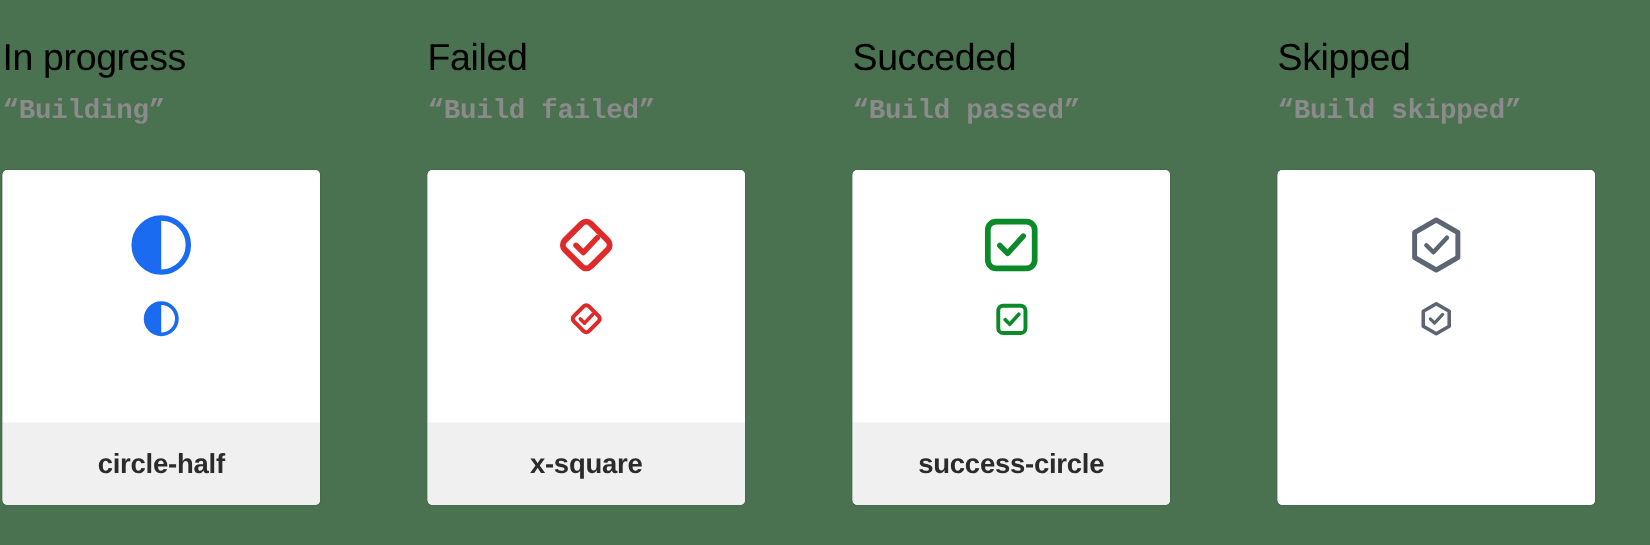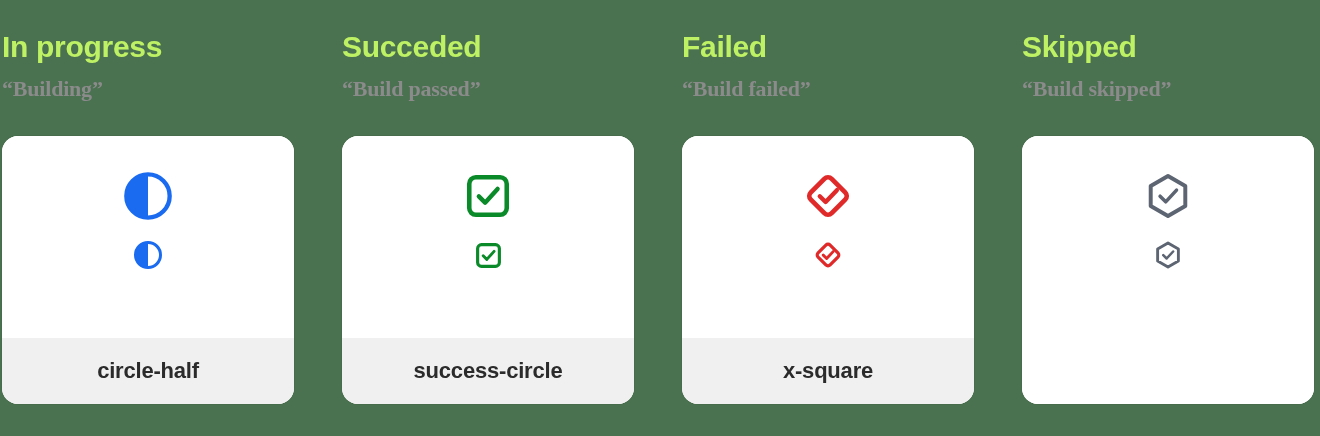--- a/index.html
+++ b/index.html
@@ -24,45 +24,45 @@
     position: relative;
     width: 340px;
   }
   .col-head {
     padding-left: 2px;
     padding-top: 32px;
   }
   .status-title {
     font-family: "Liberation Sans", sans-serif;
     font-size: 30px;
-    font-weight: 700;
-    color: #bef264;
+    font-weight: 400;
+    color: #000000;
     letter-spacing: -0.3px;
     line-height: 1;
     margin: 0;
     white-space: nowrap;
   }
   .status-sub {
-    font-family: Liberation Serif, serif;
+    font-family: Liberation Mono, monospace;
     font-size: 22px;
     font-weight: 700;
     color: #8b8b8b;
     letter-spacing: -0.2px;
     line-height: 1;
     margin: 16px 0 0 0;
     white-space: nowrap;
   }
   .card {
     position: absolute;
     left: 2px;
     top: 136px;
-    width: 292px;
+    width: 254px;
     height: 268px;
     background: #ffffff;
-    border-radius: 16px;
+    border-radius: 4px;
     overflow: hidden;
     display: flex;
     flex-direction: column;
     box-shadow: 0 0 0 1px rgba(0,0,0,0.04);
   }
   .card-body {
     flex: 1 1 auto;
     background: #ffffff;
     display: flex;
     flex-direction: column;
@@ -120,46 +120,20 @@
         </div>
       </div>
       <div class="card-footer">
         <span class="card-label">circle-half</span>
       </div>
     </div>
   </div>
 
   <div class="col">
     <div class="col-head">
-      <div class="status-title">Succeded</div>
-      <div class="status-sub">“Build passed”</div>
-    </div>
-    <div class="card">
-      <div class="card-body">
-        <div class="icon-big">
-          <svg width="50" height="50" viewBox="0 0 24 24" aria-hidden="true">
-            <rect x="3" y="3" width="18" height="18" rx="3.2" ry="3.2" fill="none" stroke="#0a8a28" stroke-width="2.2"></rect>
-            <path d="M7.6 12.2 L10.6 15.2 L16.6 8.6" fill="none" stroke="#0a8a28" stroke-width="2.1" stroke-linecap="round" stroke-linejoin="round"></path>
-          </svg>
-        </div>
-        <div class="icon-small">
-          <svg width="29" height="29" viewBox="0 0 24 24" aria-hidden="true">
-            <rect x="3" y="3" width="18" height="18" rx="3.2" ry="3.2" fill="none" stroke="#0a8a28" stroke-width="2.6"></rect>
-            <path d="M7.6 12.2 L10.6 15.2 L16.6 8.6" fill="none" stroke="#0a8a28" stroke-width="2.4" stroke-linecap="round" stroke-linejoin="round"></path>
-          </svg>
-        </div>
-      </div>
-      <div class="card-footer">
-        <span class="card-label">success-circle</span>
-      </div>
-    </div>
-  </div>
-
-  <div class="col">
-    <div class="col-head">
       <div class="status-title">Failed</div>
       <div class="status-sub">“Build failed”</div>
     </div>
     <div class="card">
       <div class="card-body">
         <div class="icon-big">
           <svg width="54" height="54" viewBox="0 0 24 24" aria-hidden="true">
             <g transform="rotate(45 12 12)">
               <rect x="5.2" y="5.2" width="13.6" height="13.6" rx="2.4" ry="2.4" fill="none" stroke="#e02a2a" stroke-width="2.2"></rect>
             </g>
@@ -176,20 +150,46 @@
         </div>
       </div>
       <div class="card-footer">
         <span class="card-label">x-square</span>
       </div>
     </div>
   </div>
 
   <div class="col">
     <div class="col-head">
+      <div class="status-title">Succeded</div>
+      <div class="status-sub">“Build passed”</div>
+    </div>
+    <div class="card">
+      <div class="card-body">
+        <div class="icon-big">
+          <svg width="50" height="50" viewBox="0 0 24 24" aria-hidden="true">
+            <rect x="3" y="3" width="18" height="18" rx="3.2" ry="3.2" fill="none" stroke="#0a8a28" stroke-width="2.2"></rect>
+            <path d="M7.6 12.2 L10.6 15.2 L16.6 8.6" fill="none" stroke="#0a8a28" stroke-width="2.1" stroke-linecap="round" stroke-linejoin="round"></path>
+          </svg>
+        </div>
+        <div class="icon-small">
+          <svg width="29" height="29" viewBox="0 0 24 24" aria-hidden="true">
+            <rect x="3" y="3" width="18" height="18" rx="3.2" ry="3.2" fill="none" stroke="#0a8a28" stroke-width="2.6"></rect>
+            <path d="M7.6 12.2 L10.6 15.2 L16.6 8.6" fill="none" stroke="#0a8a28" stroke-width="2.4" stroke-linecap="round" stroke-linejoin="round"></path>
+          </svg>
+        </div>
+      </div>
+      <div class="card-footer">
+        <span class="card-label">success-circle</span>
+      </div>
+    </div>
+  </div>
+
+  <div class="col">
+    <div class="col-head">
       <div class="status-title">Skipped</div>
       <div class="status-sub">“Build skipped”</div>
     </div>
     <div class="card">
       <div class="card-body">
         <div class="icon-big">
           <svg width="50" height="50" viewBox="0 0 24 24" aria-hidden="true">
             <path d="M12 2.4 L20.3 7.2 L20.3 16.8 L12 21.6 L3.7 16.8 L3.7 7.2 Z" fill="none" stroke="#5d6472" stroke-width="1.9" stroke-linejoin="round"></path>
             <path d="M8.2 12.1 L10.9 14.8 L16.1 9.2" fill="none" stroke="#5d6472" stroke-width="1.7" stroke-linecap="round" stroke-linejoin="round"></path>
           </svg>

